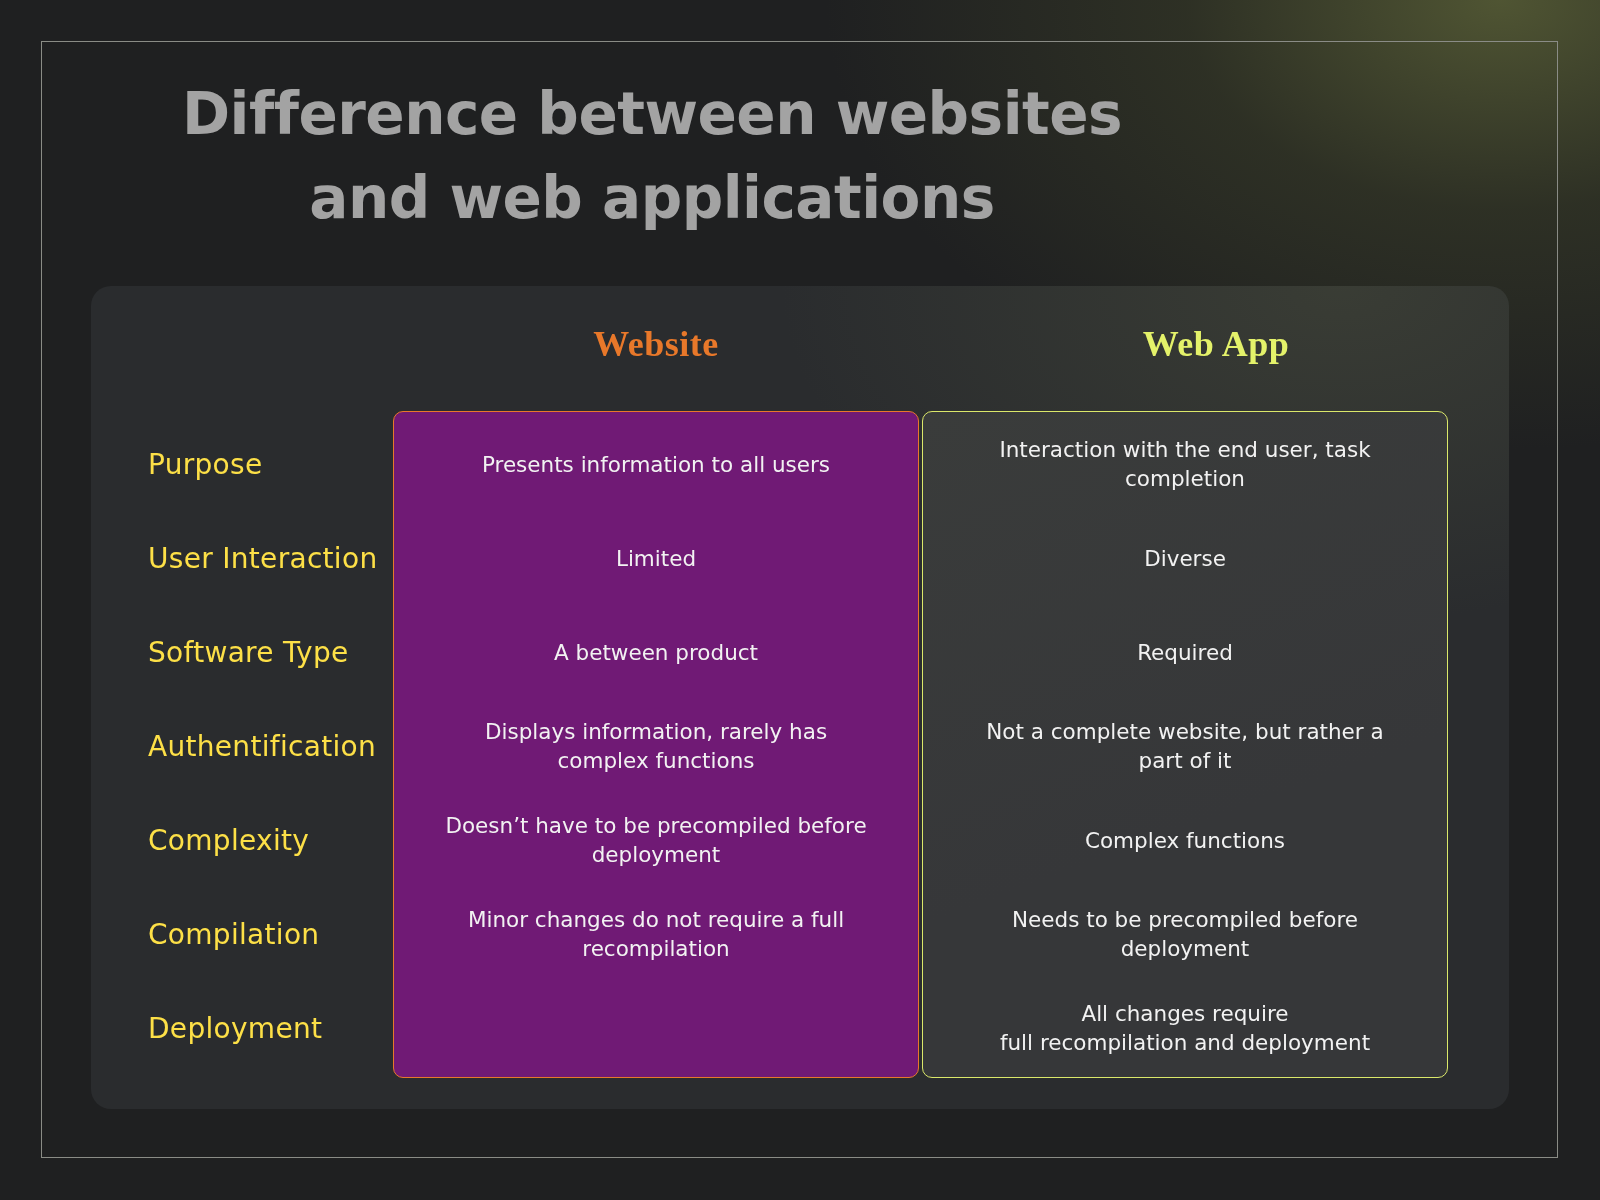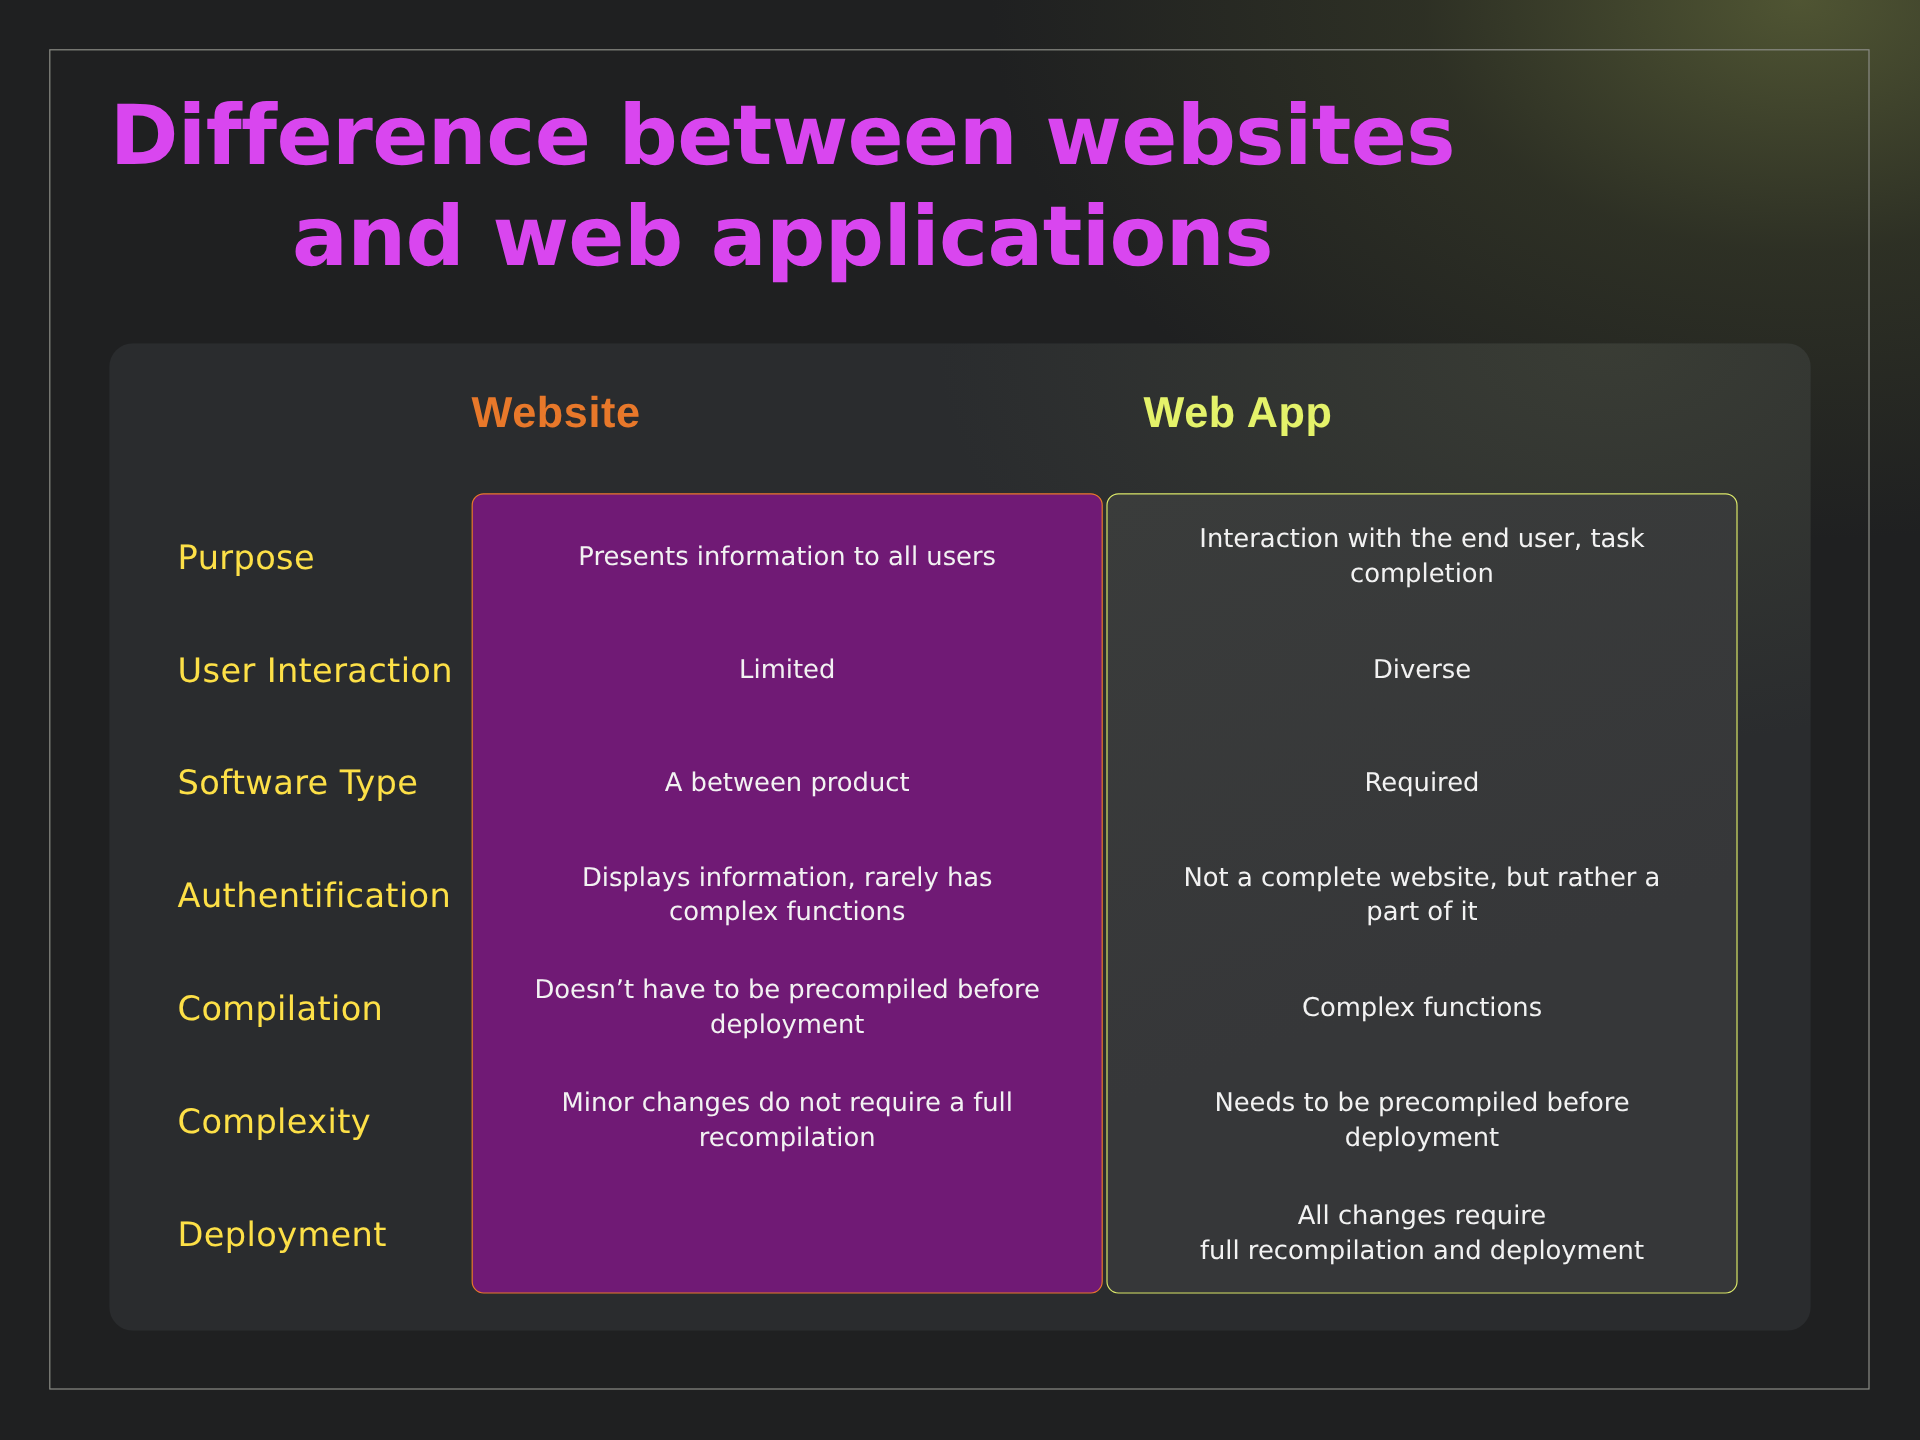--- a/index.html
+++ b/index.html
@@ -11,33 +11,33 @@
     font-family: "Liberation Sans", "DejaVu Sans", sans-serif;
     color:#fff;
   }
   .frame {
     position:absolute; left:41px; top:41px; width:1517px; height:1117px;
     border:1px solid #8a8c86; box-sizing:border-box;
   }
   .title {
     position:absolute; left:0; top:72px; width:1304px; text-align:center;
     font-family: "DejaVu Sans", sans-serif; font-weight:bold;
-    font-size:69px; line-height:84px; letter-spacing:-0.5px; color:#d946ef;
+    font-size:58px; line-height:84px; letter-spacing:-0.5px; color:#a3a3a3;
   }
   .title span { display:block; }
   .card {
     position:absolute; left:91px; top:286px; width:1418px; height:823px;
     border-radius:20px;
     background:
       radial-gradient(ellipse 700px 420px at 1250px 0px, rgba(70,74,58,0.55) 0%, rgba(42,44,46,0) 80%),
       #2a2c2e;
   }
   .col-head {
-    position:absolute; top:322px; width:526px; text-align:left;
-    font-family:Liberation Sans, sans-serif; font-weight:bold; font-size:36px; line-height:44px;
+    position:absolute; top:322px; width:526px; text-align:center;
+    font-family:Liberation Serif, serif; font-weight:bold; font-size:36px; line-height:44px;
     letter-spacing:0.5px;
   }
   .col-head.website { left:393px; color:#e8782a; }
   .col-head.webapp { left:953px; color:#e4f26a; }
   .labels {
     position:absolute; left:148px; top:417px; width:230px;
   }
   .label {
     height:94px; display:flex; align-items:center;
     font-family:"DejaVu Sans", sans-serif; font-size:28px; color:#fde047;
@@ -70,22 +70,22 @@
 <div class="card"></div>
 
 <div class="col-head website">Website</div>
 <div class="col-head webapp">Web App</div>
 
 <div class="labels">
   <div class="label">Purpose</div>
   <div class="label">User Interaction</div>
   <div class="label">Software Type</div>
   <div class="label">Authentification</div>
+  <div class="label">Complexity</div>
   <div class="label">Compilation</div>
-  <div class="label">Complexity</div>
   <div class="label">Deployment</div>
 </div>
 
 <div class="box website">
   <div class="cell">Presents information to all users</div>
   <div class="cell">Limited</div>
   <div class="cell">A between product</div>
   <div class="cell">Displays information, rarely has
 complex functions</div>
   <div class="cell">Doesn’t have to be precompiled before

